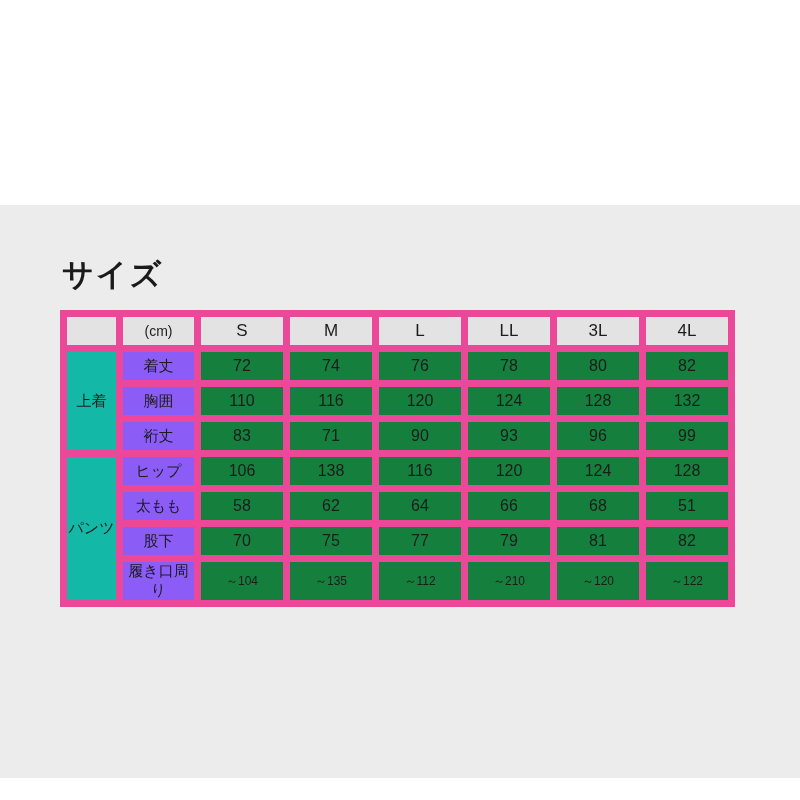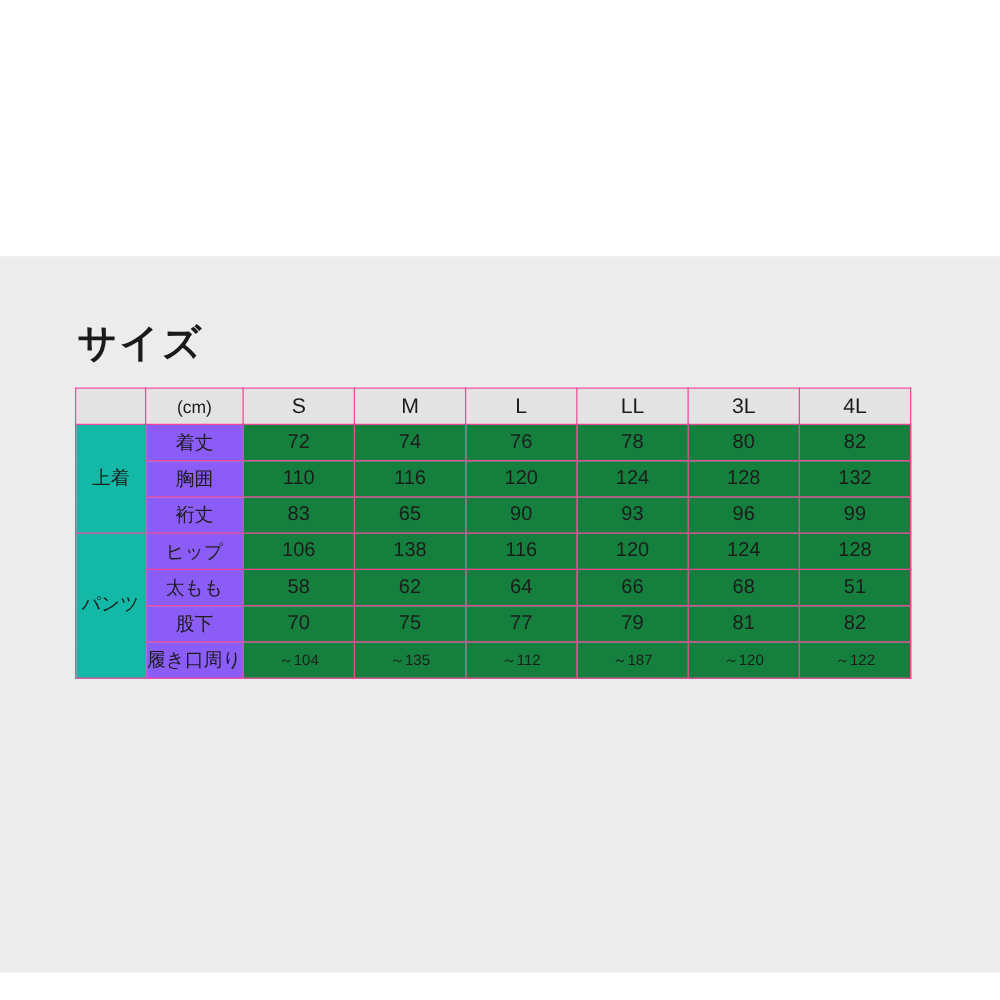--- a/index.html
+++ b/index.html
@@ -45,21 +45,21 @@
   table.size-table {
     border-collapse: collapse;
     table-layout: fixed;
     width: 668px;
     background: #ffffff;
     font-size: 15px;
     color: #1c1c1c;
   }
   table.size-table td,
   table.size-table th {
-    border: 1px solid #ec4899;
+    border: 7px solid #ec4899;
     text-align: center;
     vertical-align: middle;
     font-weight: normal;
     padding: 0;
     height: 28px;
   }
   
   col.c-group { width: 56px; }
   col.c-row   { width: 78px; }
   col.c-size  { width: 89px; }
@@ -141,21 +141,21 @@
           <td class="val">110</td>
           <td class="val">116</td>
           <td class="val">120</td>
           <td class="val">124</td>
           <td class="val">128</td>
           <td class="val">132</td>
         </tr>
         <tr>
           <td class="rowlabel">裄丈</td>
           <td class="val">83</td>
-          <td class="val">65</td>
+          <td class="val">71</td>
           <td class="val">90</td>
           <td class="val">93</td>
           <td class="val">96</td>
           <td class="val">99</td>
         </tr>
 
         <tr>
           <td class="grouplabel" rowspan="4">パンツ</td>
           <td class="rowlabel">ヒップ</td>
           <td class="val">106</td>
@@ -181,20 +181,20 @@
           <td class="val">77</td>
           <td class="val">79</td>
           <td class="val">81</td>
           <td class="val">82</td>
         </tr>
         <tr>
           <td class="rowlabel">履き口周り</td>
           <td class="val small">～104</td>
           <td class="val small">～135</td>
           <td class="val small">～112</td>
-          <td class="val small">～187</td>
+          <td class="val small">～210</td>
           <td class="val small">～120</td>
           <td class="val small">～122</td>
         </tr>
       </tbody>
     </table>
   </div>
 </div>
 
 </body></html>

